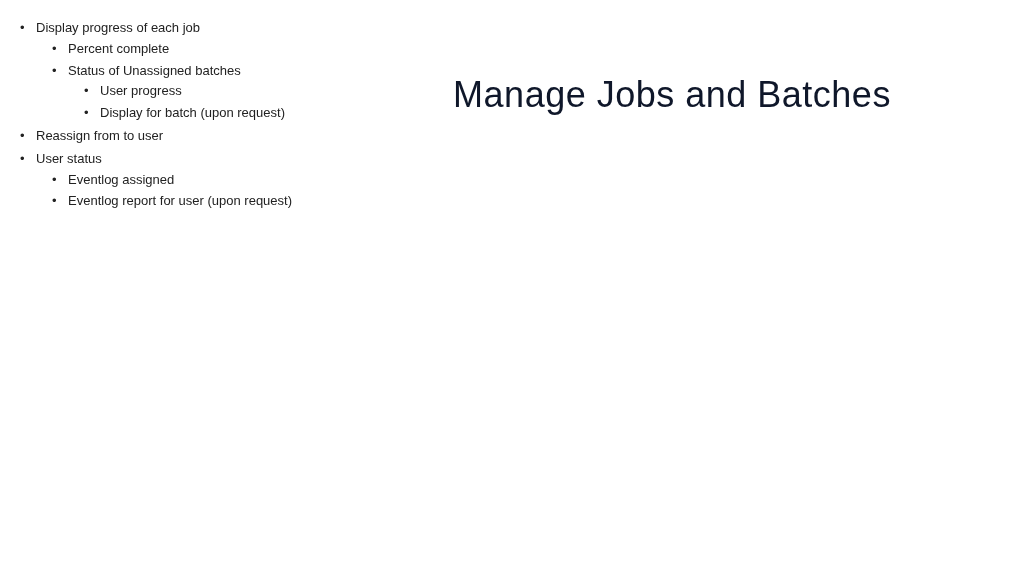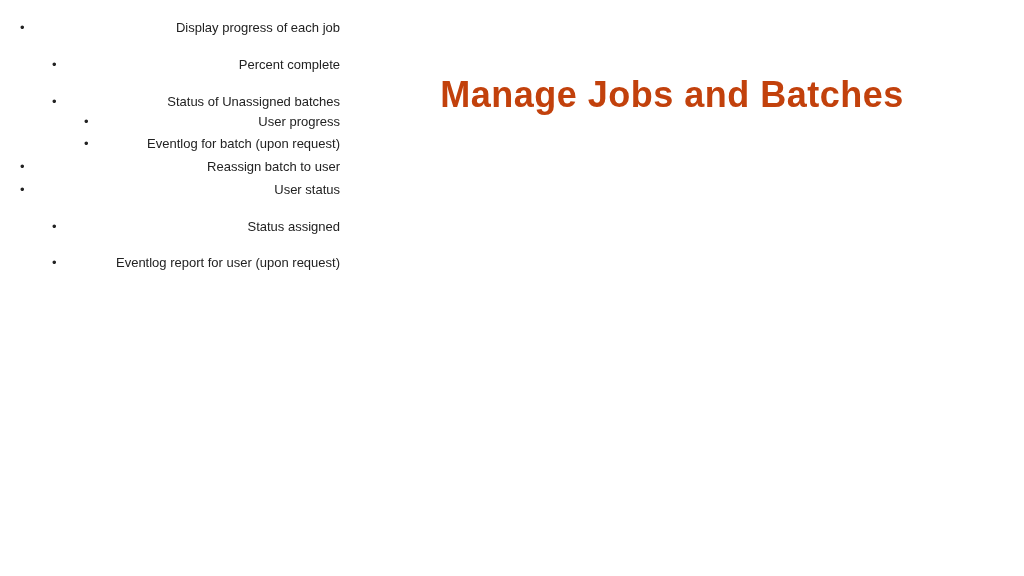--- a/index.html
+++ b/index.html
@@ -1,19 +1,18 @@
 <!DOCTYPE html>
 <html><head>
   <meta charset="utf-8">
   <style>
     * {
       margin: 0;
       padding: 0;
       box-sizing: border-box;
-      text-align: right;
     }
 
     body {
       width: 1024px;
       height: 576px;
       background: #ffffff;
       font-family: Arial, sans-serif;
       font-size: 13px;
       color: #222;
       overflow: hidden;
@@ -35,22 +34,22 @@
     .right-column {
       flex: 1;
       display: flex;
       align-items: flex-start;
       justify-content: center;
       padding-top: 60px;
     }
 
     .page-title {
       font-size: 36px;
-      font-weight: bold;
-      color: #c2410c;
+      font-weight: normal;
+      color: #0f172a;
       letter-spacing: 0.5px;
     }
 
     ul.level1 {
       list-style: none;
       padding: 0;
     }
 
     ul.level1 > li {
       position: relative;
@@ -70,21 +69,20 @@
       list-style: none;
       padding: 0;
       margin-left: 16px;
     }
 
     ul.level2 > li {
       position: relative;
       padding-left: 16px;
       margin-bottom: 1px;
       line-height: 1.6;
-      margin-top: 16px;
     }
 
     ul.level2 > li::before {
       content: "•";
       position: absolute;
       left: 0;
       top: 0;
     }
 
     ul.level3 {
@@ -120,38 +118,38 @@
           <li>
             <span>Percent complete</span>
           </li>
           <li>
             <span>Status of Unassigned batches</span>
             <ul class="level3">
               <li>
                 <span>User progress</span>
               </li>
               <li>
-                <span>Eventlog for batch (upon request)</span>
+                <span>Display for batch (upon request)</span>
               </li>
             </ul>
           </li>
         </ul>
       </li>
 
 
 
       <li>
-        <span>Reassign batch to user</span>
+        <span>Reassign from to user</span>
       </li>
 
       <li>
         <span>User status</span>
         <ul class="level2">
           <li>
-            <span>Status assigned</span>
+            <span>Eventlog assigned</span>
           </li>
           <li>
             <span>Eventlog report for user (upon request)</span>
           </li>
         </ul>
       </li>
 
     </ul>
   </div>
 

